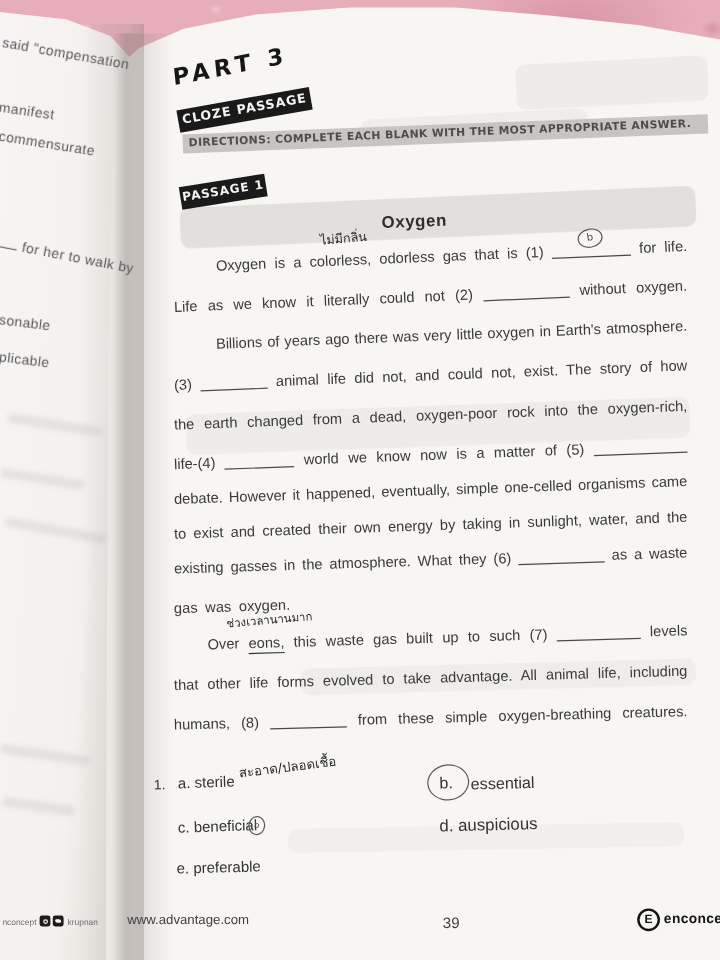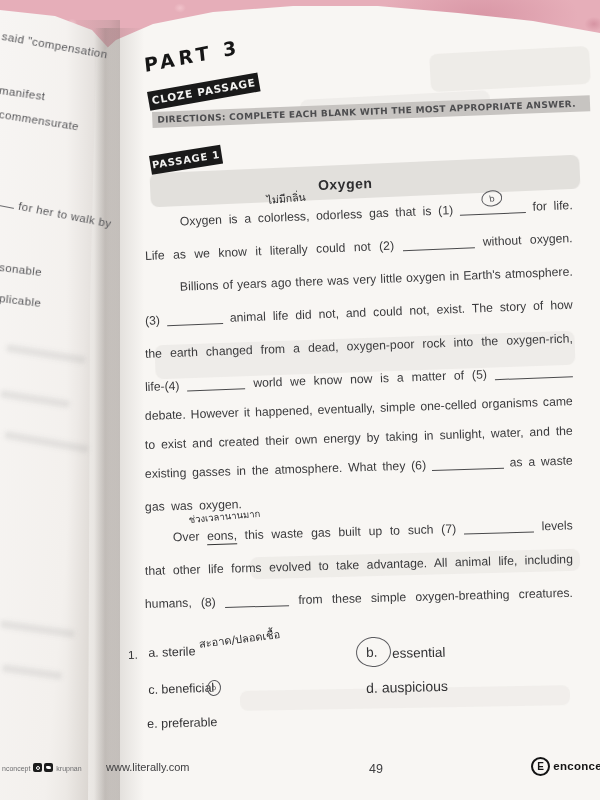--- a/index.html
+++ b/index.html
@@ -181,18 +181,18 @@
 <div class="ell" style="left:356px;top:637px;width:33px;height:28px;transform:rotate(-7deg);border-width:1.6px;"></div>
 <div class="ans" style="left:366px;top:645px;font-size:13.5px;transform:rotate(-1.5deg);">b.</div>
 <div class="ans" style="left:392px;top:646px;font-size:13.5px;transform:rotate(-1.5deg);">essential</div>
 <div class="ans" style="left:148px;top:683px;font-size:12.5px;transform:rotate(-2deg);">c. beneficial</div>
 <div class="ell" style="left:207px;top:680px;width:12px;height:14px;transform:rotate(8deg);">
     <span class="mk" style="font-size:7px;">b</span>
   </div>
 <div class="ans" style="left:366px;top:680px;font-size:14px;transform:rotate(-1.5deg);">d. auspicious</div>
 <div class="ans" style="left:147px;top:717px;font-size:12.5px;transform:rotate(-1.5deg);">e. preferable</div>
 
-<div class="foot" style="left:106px;top:761px;font-size:11px;">www.literally.com</div>
-<div class="foot" style="left:369px;top:762px;font-size:12.5px;">49</div>
+<div class="foot" style="left:106px;top:761px;font-size:11px;">www.advantage.com</div>
+<div class="foot" style="left:369px;top:762px;font-size:12.5px;">39</div>
 <div class="foot" style="left:531px;top:757px;font-size:11.5px;font-weight:700;color:#141414;">
   <span class="logo-circle">E</span>
   <span style="letter-spacing:.3px;">enconcept</span>
 </div>
 
 </body></html>

